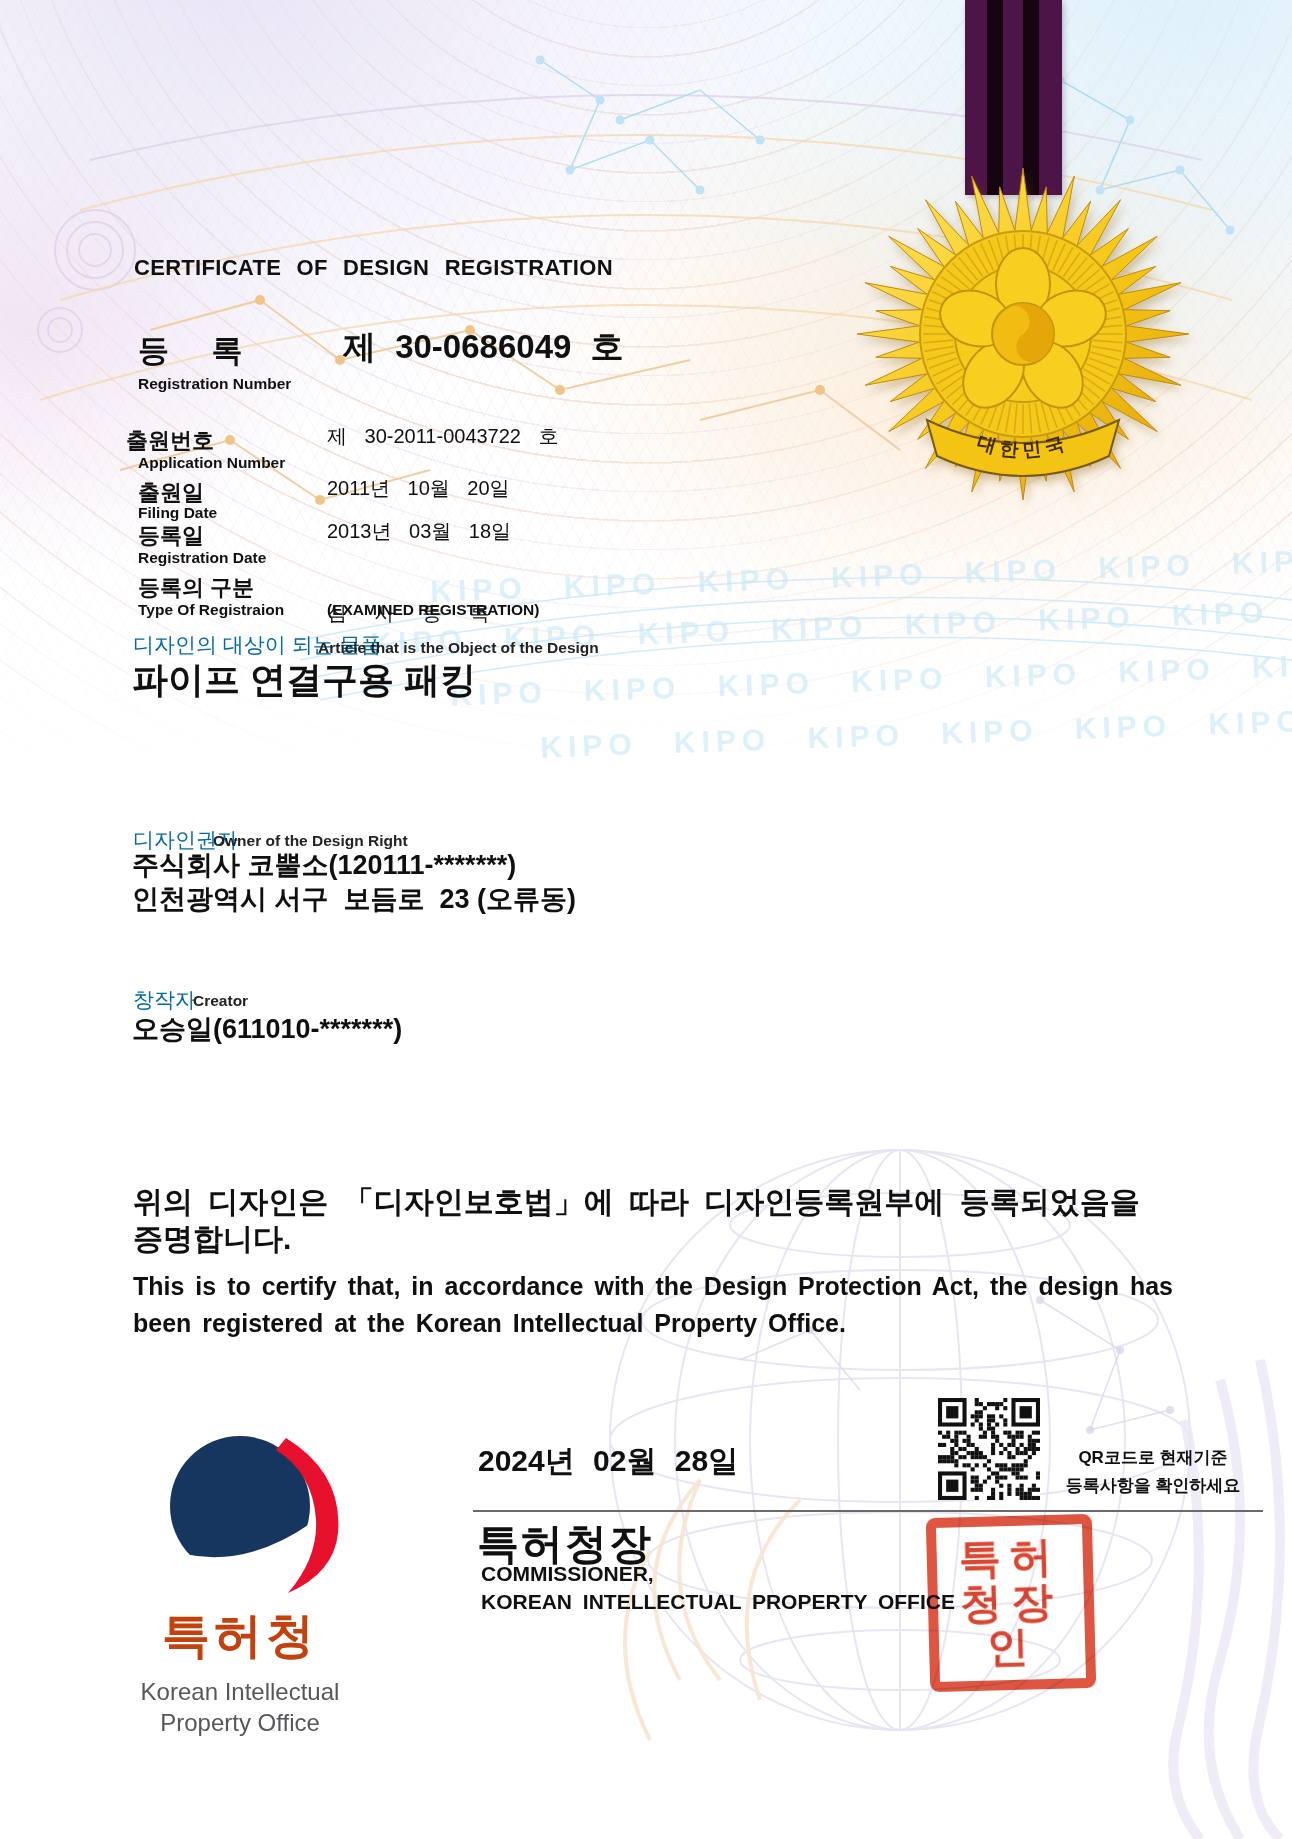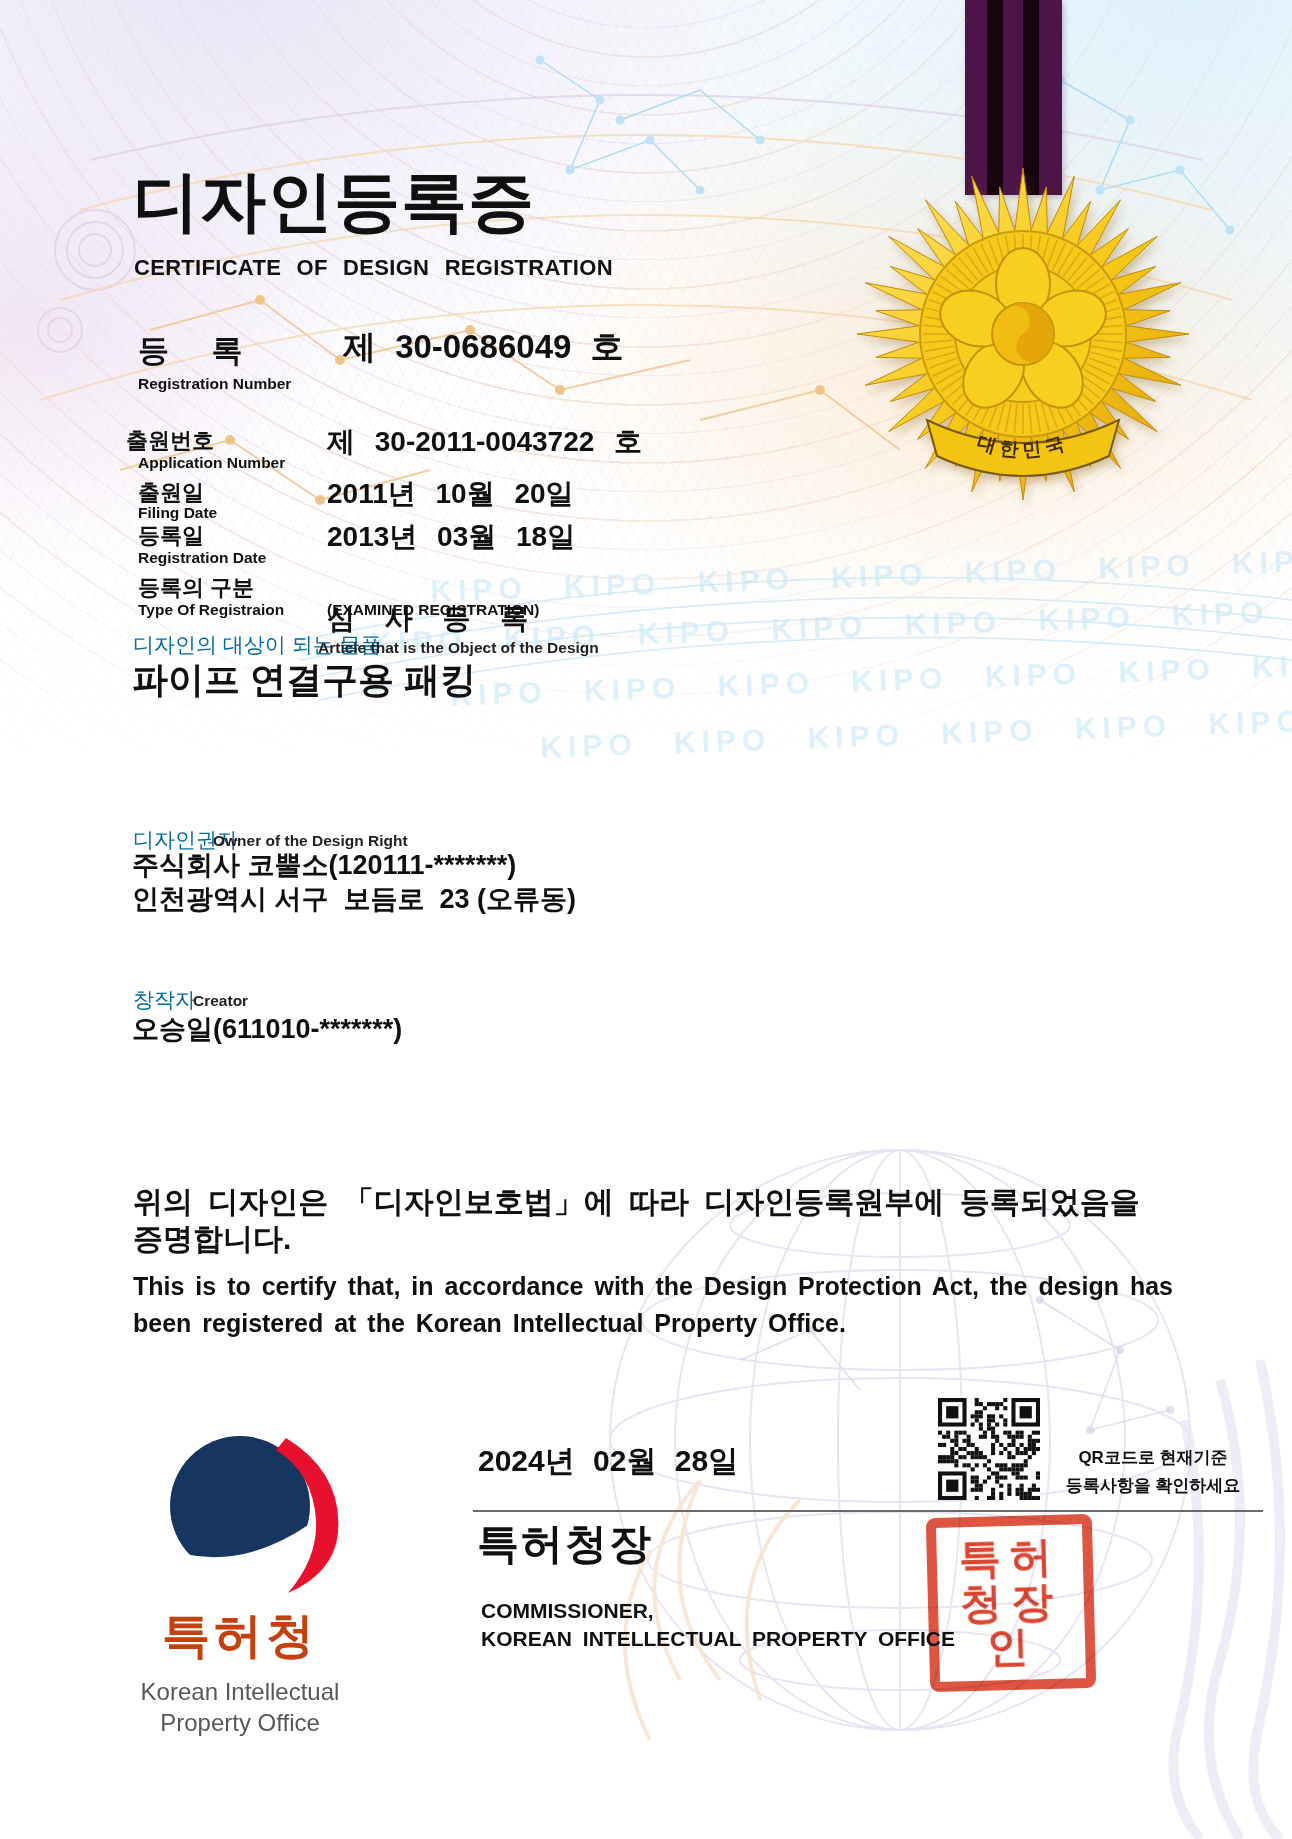--- a/index.html
+++ b/index.html
@@ -26,32 +26,32 @@
     background:linear-gradient(90deg,#4d1547 0 22px,#160511 22px 38px,#4d1547 38px 58px,#160511 58px 74px,#4d1547 74px 97px);
     box-shadow:2px 2px 6px rgba(60,20,60,.25);}
   .medal{filter:drop-shadow(3px 5px 5px rgba(130,90,0,.35));}
   
   .t-kr{font-size:66px;font-weight:800;letter-spacing:1px;line-height:1;}
   .t-en{font-size:22px;font-weight:700;word-spacing:9px;letter-spacing:.3px;}
   .reg-kr{font-size:31px;font-weight:800;word-spacing:34px;white-space:pre;}
   .reg-val{font-size:33px;font-weight:700;word-spacing:10px;white-space:pre;}
   .lab-kr{font-size:22px;font-weight:700;}
   .lab-en{font-size:15.5px;font-weight:700;}
-  .val{font-size:28px;font-weight:700;word-spacing:12px;white-space:pre;}
+  .val{font-size:20px;font-weight:400;word-spacing:12px;white-space:pre;}
   .val-sub{font-size:15.5px;font-weight:700;}
   .sec-kr{font-size:21px;font-weight:500;color:#0369a1;}
   .sec-en{font-size:15.5px;font-weight:600;color:#222;}
   .big{font-size:27px;font-weight:700;white-space:pre;}
   .stmt-kr{font-size:30px;font-weight:700;word-spacing:7px;white-space:nowrap;}
   .stmt-en{font-size:25px;font-weight:700;word-spacing:4px;white-space:nowrap;}
   .date{font-size:30px;font-weight:600;word-spacing:10px;white-space:pre;}
   .qr-cap{font-size:17px;font-weight:700;line-height:1.65;text-align:center;}
   .sig-line{left:473px;top:1510px;width:790px;height:2px;background:#6a6a6a;}
   .sig-kr{font-size:42px;font-weight:800;letter-spacing:2px;}
-  .sig-en{font-size:21px;font-weight:800;word-spacing:5px;margin-top:37px;}
+  .sig-en{font-size:21px;font-weight:800;word-spacing:5px;}
   .seal{left:928px;top:1516px;width:146px;height:154px;border:10px solid rgba(214,45,22,.88);
         border-radius:9px;display:flex;align-items:center;justify-content:center;
         transform:rotate(-1.5deg);mix-blend-mode:multiply;opacity:.93;filter:blur(.3px);z-index:4;}
   .seal-text{width:112px;font-size:42px;font-weight:800;color:rgba(214,45,22,.95);
         line-height:1.06;letter-spacing:9px;text-align:center;word-break:break-all;}
   .logo-kr{font-size:48px;font-weight:600;color:#c2410c;letter-spacing:4px;text-align:center;}
   .logo-en{font-size:24px;font-weight:500;color:#57575b;text-align:center;line-height:1.3;}
   .z1{z-index:1;} .z2{z-index:2;} .z3{z-index:3;}
 </style>
 </head>
@@ -257,21 +257,20 @@
     </g>
     <circle r="31" fill="#f2bd12" stroke="#c0940e" stroke-width="2"></circle>
     <path d="M 0,-31 A 31,31 0 0 1 0,31 A 15.5,15.5 0 0 1 0,0 A 15.5,15.5 0 0 0 0,-31 Z" fill="#e2a309" transform="rotate(-35)" opacity=".9"></path>
     <path d="M -96,86 Q 0,132 96,86 L 86,122 Q 0,162 -86,122 Z" fill="#f3c414" stroke="#7a5a10" stroke-width="2"></path>
     <path id="bannerArc" fill="none" d="M -66,104 Q 0,140 66,104"></path>
     <text font-size="19" font-weight="700" fill="#3f2c04" letter-spacing="5" text-anchor="middle">
       <textPath href="#bannerArc" startOffset="50%">대한민국</textPath>
     </text>
   </svg>
 
-  <div class="t-kr abs z2" style="left:133px;top:168px">디자인등록증</div>
   <div class="t-en abs z2" style="left:134px;top:255px">CERTIFICATE OF DESIGN REGISTRATION</div>
 
   <div class="reg-kr abs z2" style="left:138px;top:330px">등 록</div>
   <div class="lab-en abs z2" style="left:138px;top:375px">Registration Number</div>
   <div class="reg-val abs z2" style="left:343px;top:325px">제 30-0686049 호</div>
 
   <div>
     <div class="lab-kr abs z2" style="left:126px;top:426px">출원번호</div>
     <div class="lab-en abs z2" style="left:138px;top:454px">Application Number</div>
     <div class="val abs z2" style="left:327px;top:423px">제 30-2011-0043722 호</div>

